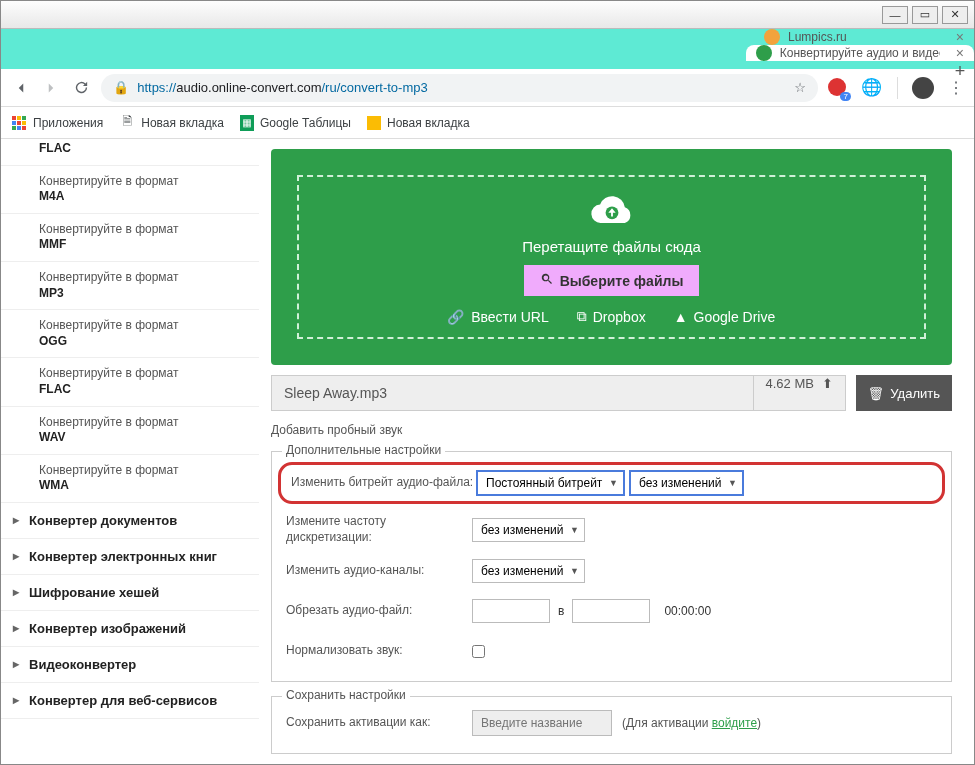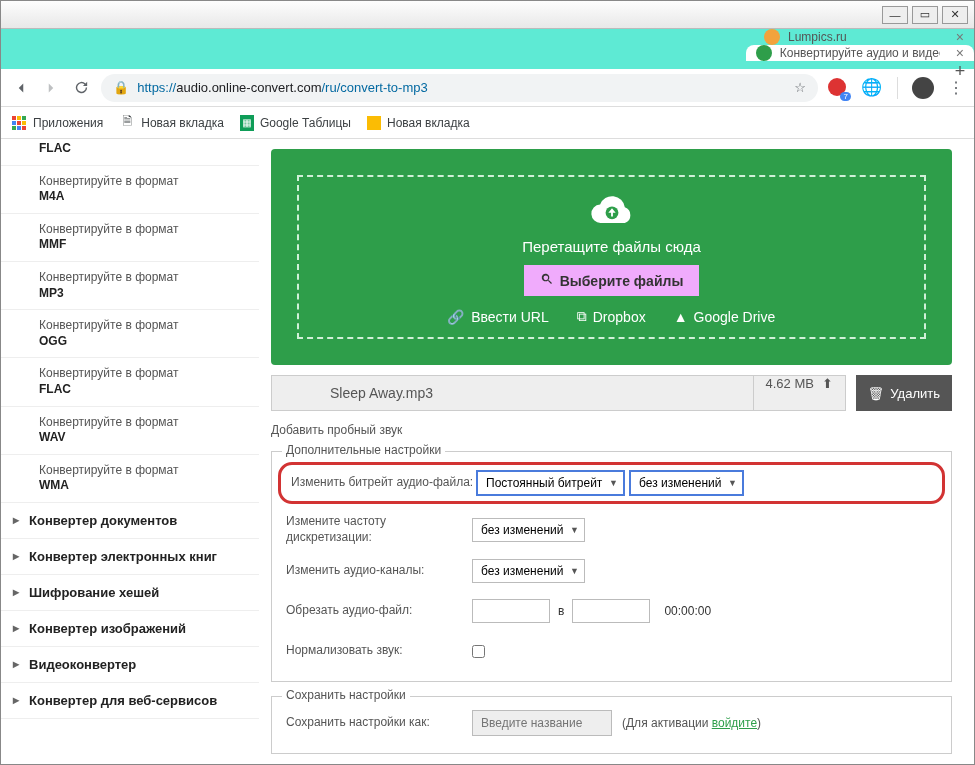--- a/index.html
+++ b/index.html
@@ -33,21 +33,21 @@
   .main { flex: 1; padding: 10px 22px 0 12px; overflow: hidden; }
   .dropzone { background: #2e9e4a; border-radius: 4px; padding: 26px; }
   .dz-inner { border: 2px dashed #d0f0d8; padding: 16px 10px 12px; text-align: center; color: #fff; }
   .cloud-icon svg { width: 44px; height: 36px; }
   .dz-text { font-size: 15px; margin: 6px 0 10px; }
   .choose-btn { background: #f0abfc; color: #333; padding: 7px 16px; font-size: 14px; font-weight: bold; border: none; display: inline-flex; align-items: center; gap: 6px; cursor: pointer; }
   .dz-links { margin-top: 12px; display: flex; justify-content: center; gap: 28px; font-size: 14px; }
   .dz-link { display: flex; align-items: center; gap: 6px; cursor: pointer; }
   .file-row { display: flex; margin-top: 10px; gap: 10px; align-items: stretch; }
   .file-info { flex: 1; background: #eee; border: 1px solid #ccc; display: flex; align-items: center; height: 36px; }
-  .file-name { flex: 1; padding: 0 12px; color: #555; font-size: 14px; margin-left: 46px; }
+  .file-name { flex: 1; padding: 0 12px; color: #555; font-size: 14px; }
   .file-size { padding: 0 12px; color: #555; border-left: 1px solid #ccc; height: 100%; display: flex; align-items: flex-start; gap: 8px; }
   .del-btn { background: #555; color: #fff; padding: 0 12px; height: 36px; display: flex; align-items: center; gap: 6px; font-size: 13px; cursor: pointer; border: none; }
   .action-row { display: flex; justify-content: space-between; align-items: center; margin-top: 12px; }
   .start-btn { background: #eee; border: 1px solid #ccc; padding: 10px 18px; font-size: 14px; color: #555; cursor: pointer; }
   .add-test { font-size: 12px; color: #555; cursor: pointer; }
   .fieldset { border: 1px solid #ccc; margin-top: 14px; padding: 12px 14px 4px; position: relative; }
   .fieldset-legend { position: absolute; top: -9px; left: 10px; background: #fff; padding: 0 4px; font-size: 12px; color: #555; }
   .setting-row { display: flex; align-items: center; margin-bottom: 12px; min-height: 28px; }
   .setting-label { width: 186px; font-size: 12px; color: #555; line-height: 1.3; }
   .sel { border: 1px solid #bbb; background: #fff; font-size: 12px; padding: 4px 20px 4px 8px; position: relative; cursor: pointer; appearance: none; }
@@ -246,20 +246,20 @@
         </div>
         <div class="setting-row">
           <div class="setting-label">Нормализовать звук:</div>
           <input type="checkbox" style="">
         </div>
       </div>
 
       <div class="fieldset">
         <div class="fieldset-legend">Сохранить настройки</div>
         <div class="setting-row">
-          <div class="setting-label">Сохранить настройки как:</div>
+          <div class="setting-label">Сохранить активации как:</div>
           <input class="name-in" placeholder="Введите название" style="">
           <span style="margin-left:10px;font-size:12px;color:#555"><span>(Для активации </span><span class="link-green">войдите</span><span>)</span></span>
         </div>
       </div>
     </div>
   </div>
 </div>
 
 </body></html>

